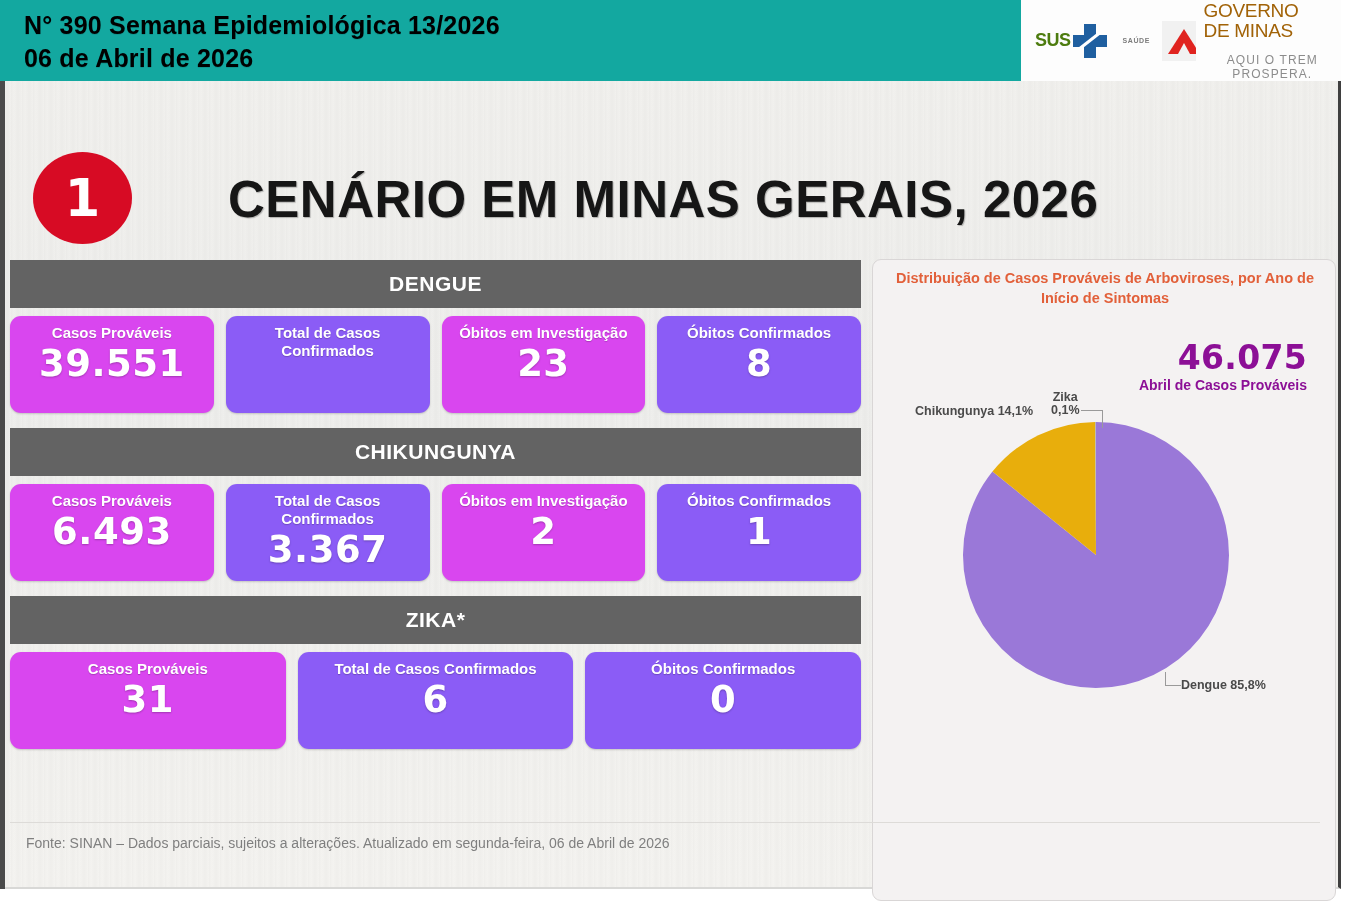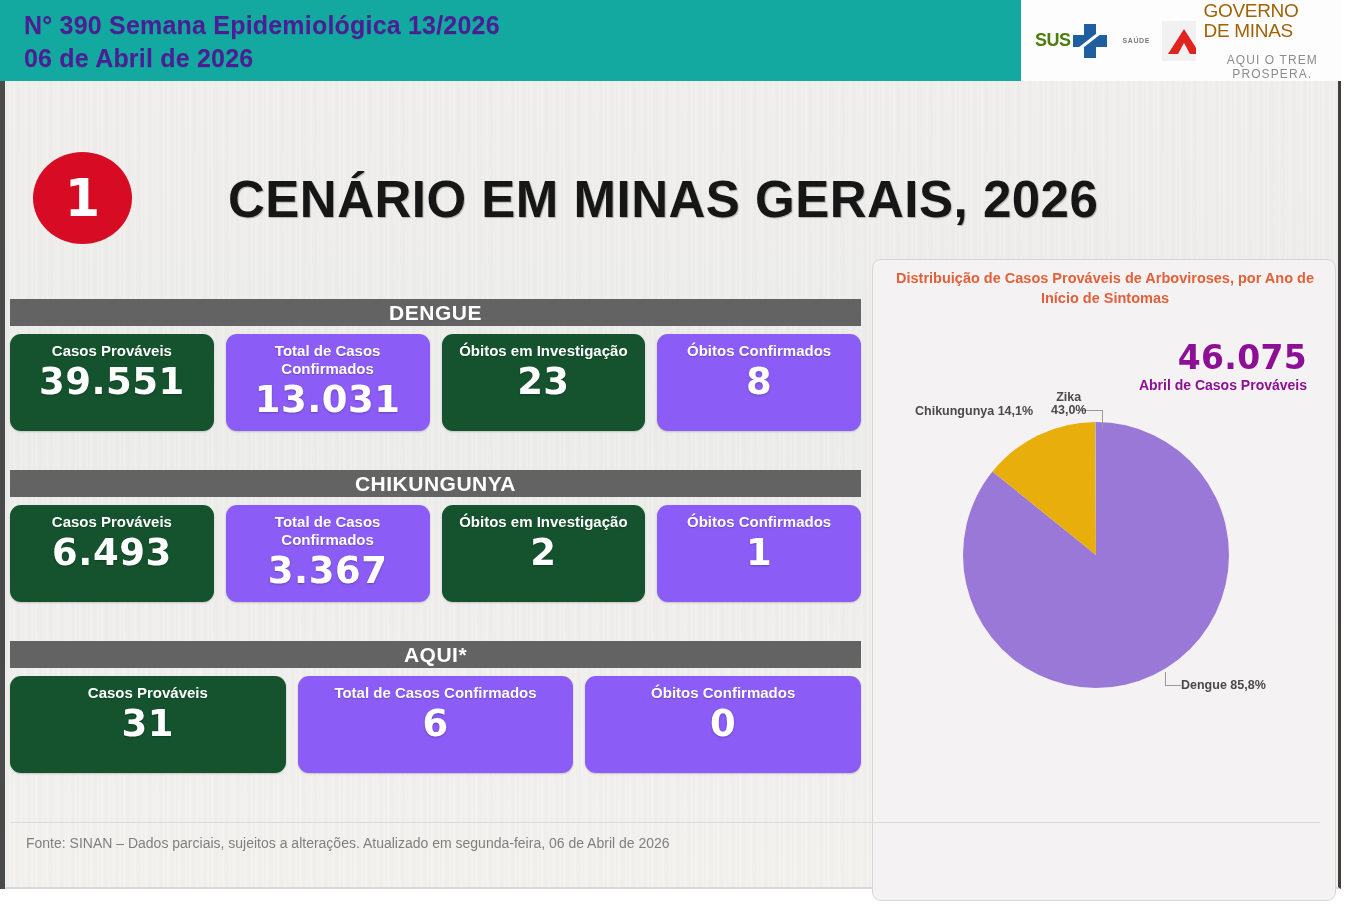--- a/index.html
+++ b/index.html
@@ -45,21 +45,21 @@
   
   .header {
     position: absolute;
     left: 0; top: 0;
     width: 1021px;
     height: 81px;
     background: #13a8a0;
     padding: 9px 0 0 24px;
   }
   .header-line {
-    color: #4c1d95;
+    color: #000000;
     font-size: 25px;
     font-weight: bold;
     letter-spacing: 0.2px;
     line-height: 33px;
     white-space: nowrap;
     text-shadow: 0 1px 0 rgba(0,0,0,0.10);
   }
   .header-right {
     position: absolute;
     left: 1021px; top: 0;
@@ -171,49 +171,48 @@
   }
 
   
   .left-col {
     position: absolute;
     left: 10px; top: 260px;
     width: 851px;
   }
   .disease-block { margin-bottom: 15px; }
   .disease-head {
-    height: 27px;
+    height: 48px;
     background: #636363;
     display: flex;
     align-items: center;
     justify-content: center;
     color: #ffffff;
     font-size: 21px;
     font-weight: bold;
     letter-spacing: 0.5px;
-    margin-top: 39px;
   }
   .cards-row {
     display: flex;
     gap: 12px;
     margin-top: 8px;
   }
   .card {
     flex: 1;
     height: 97px;
     border-radius: 11px;
     padding: 8px 6px 6px 6px;
     display: flex;
     flex-direction: column;
     align-items: center;
     justify-content: flex-start;
     text-align: center;
     box-shadow: 0 1px 2px rgba(0,0,0,0.18);
   }
-  .card.purple { background: #14532d; }
+  .card.purple { background: #d946ef; }
   .card.teal   { background: #8b5cf6; }
   .card-label {
     color: #ffffff;
     font-size: 15px;
     font-weight: bold;
     line-height: 18px;
     text-shadow: 0 1px 1px rgba(0,0,0,0.22);
   }
   .card-value {
     color: #ffffff;
@@ -355,21 +354,20 @@
   <div class="left-col" id="disease-col">
       <div class="disease-block">
         <div class="disease-head">DENGUE</div>
         <div class="cards-row">
           <div class="card purple">
             <div class="card-label">Casos Prováveis</div>
             <div class="card-value">39.551</div>
           </div>
           <div class="card teal">
             <div class="card-label">Total de Casos Confirmados</div>
-            <div class="card-value">13.031</div>
           </div>
           <div class="card purple">
             <div class="card-label">Óbitos em Investigação</div>
             <div class="card-value">23</div>
           </div>
           <div class="card teal">
             <div class="card-label">Óbitos Confirmados</div>
             <div class="card-value">8</div>
           </div>
         </div>
@@ -389,21 +387,21 @@
             <div class="card-label">Óbitos em Investigação</div>
             <div class="card-value">2</div>
           </div>
           <div class="card teal">
             <div class="card-label">Óbitos Confirmados</div>
             <div class="card-value">1</div>
           </div>
         </div>
       </div>
       <div class="disease-block">
-        <div class="disease-head">AQUI*</div>
+        <div class="disease-head">ZIKA*</div>
         <div class="cards-row">
           <div class="card purple">
             <div class="card-label">Casos Prováveis</div>
             <div class="card-value">31</div>
           </div>
           <div class="card teal">
             <div class="card-label">Total de Casos Confirmados</div>
             <div class="card-value">6</div>
           </div>
           <div class="card teal">
@@ -428,20 +426,20 @@
           </g>
       </svg>
     </div>
 
     <div class="leader leader-zika"></div>
     <div class="leader leader-dengue"></div>
 
     <div class="lbl lbl-chik">Chikungunya 14,1%</div>
     <div class="lbl lbl-zika">
       <span class="z1">Zika</span>
-      <span class="z2">43,0%</span>
+      <span class="z2">0,1%</span>
     </div>
     <div class="lbl lbl-dengue">Dengue 85,8%</div>
   </div>
 
   <div class="footer-rule"></div>
   <div class="footer-note">Fonte: SINAN – Dados parciais, sujeitos a alterações. Atualizado em segunda-feira, 06 de Abril de 2026</div>
 </div>
 
 </body></html>

